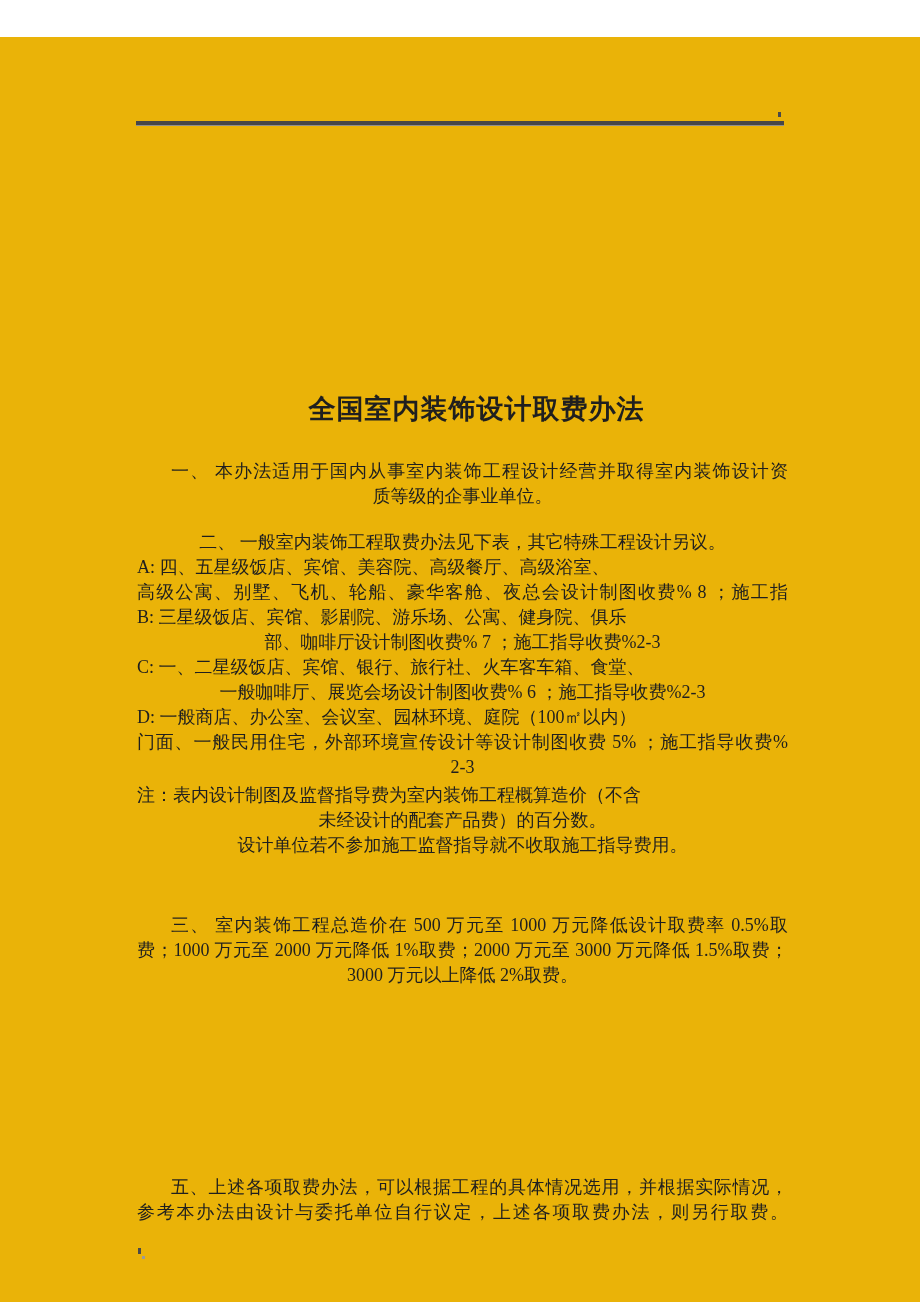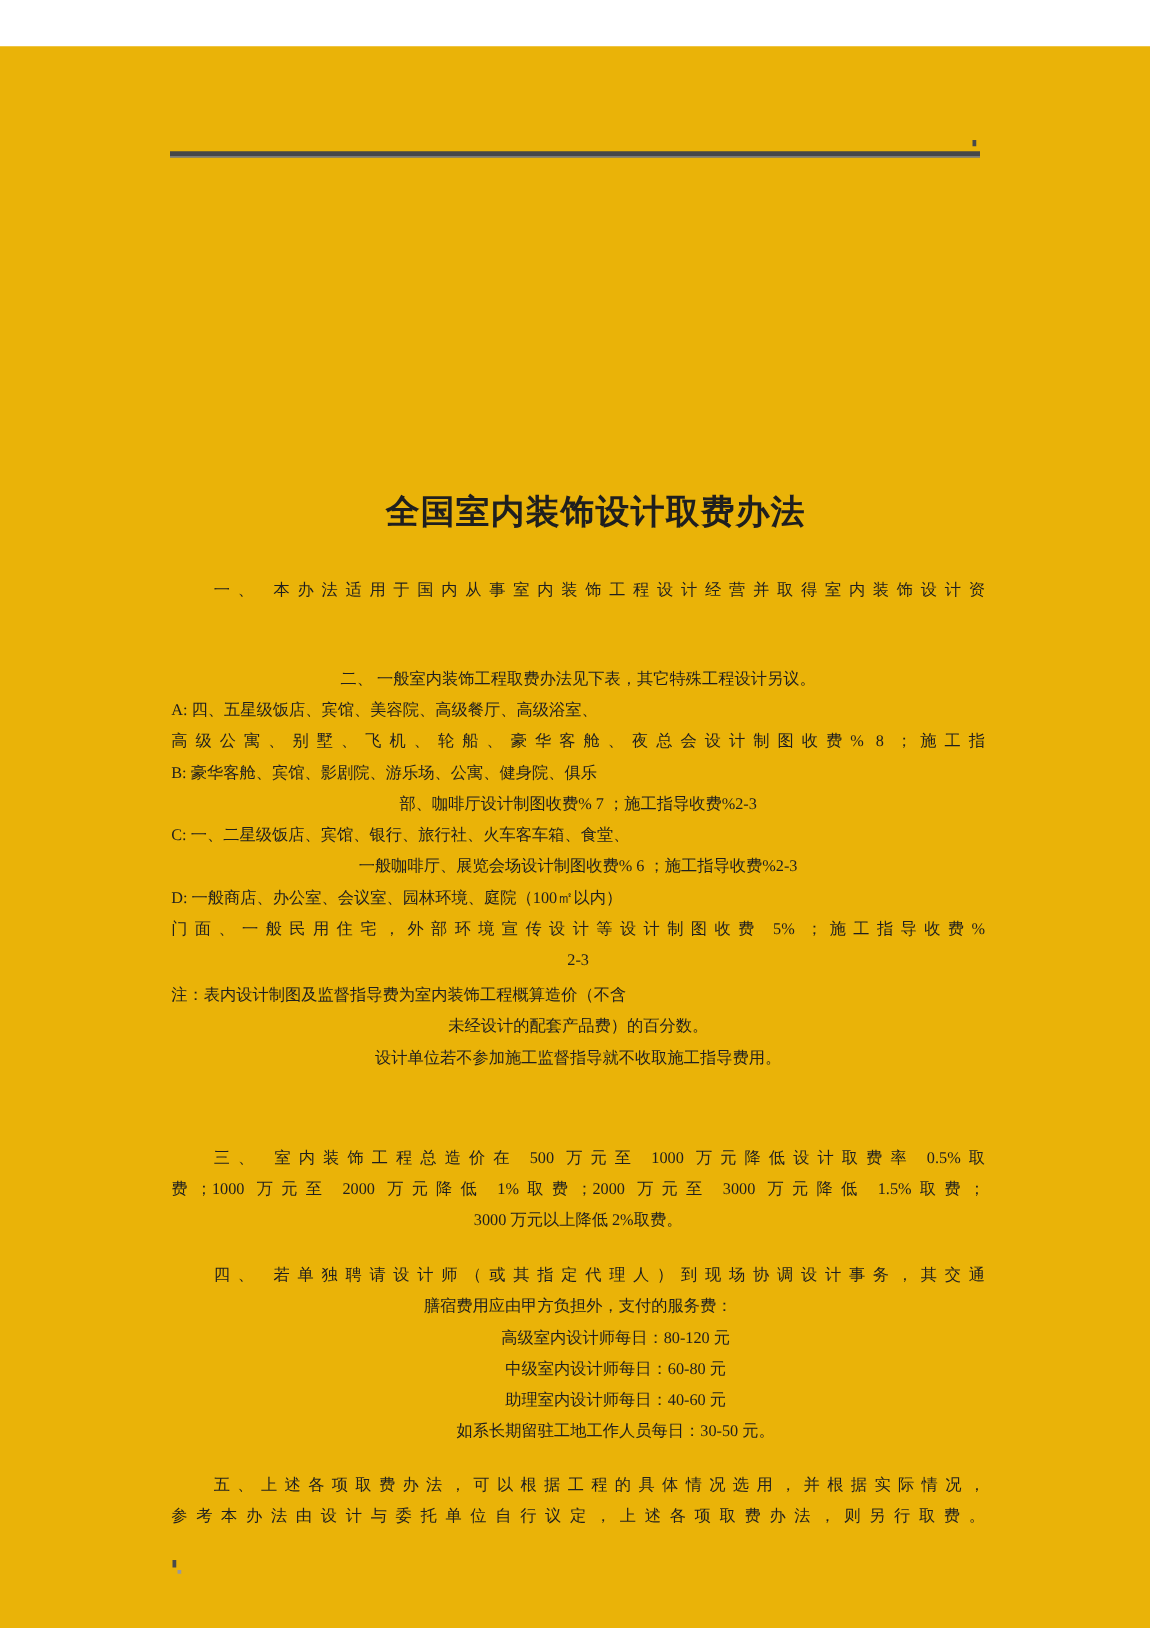--- a/index.html
+++ b/index.html
@@ -54,21 +54,21 @@
     left: 137px;
     width: 651px;
   }
   .blk-p1   { top: 422px; }
   .blk-p2   { top: 493px; }
   .blk-note { top: 746px; }
   .blk-p3   { top: 876px; }
   .blk-p4   { top: 970px; }
   .blk-p5   { top: 1138px; }
   .ln {
-    font-size: 13px;
+    font-size: 18px;
     height: 25px;
     line-height: 25px;
     overflow: hidden;
   }
   .c  { text-align: center; white-space: nowrap; }
   .r  {  white-space: nowrap; }
   .j  { text-align: justify; text-align-last: justify; }
   .ji { text-align: justify; text-align-last: justify; text-indent: 34px; }
   .s30 { position: relative; left: 30px; }
 </style>
@@ -77,55 +77,48 @@
 
 <div class="page">
 
   <div class="rule"></div>
   <div class="speck a"></div>
 
   <h1 class="title">全国室内装饰设计取费办法</h1>
 
   <div class="block blk-p1">
     <div class="ln ji">一、 本办法适用于国内从事室内装饰工程设计经营并取得室内装饰设计资</div>
+    <div class="ln c">质等级的企事业单位。</div>
   </div>
 
   <div class="block blk-p2">
     <div class="ln c">二、 一般室内装饰工程取费办法见下表，其它特殊工程设计另议。</div>
     <div class="ln r">A: 四、五星级饭店、宾馆、美容院、高级餐厅、高级浴室、</div>
     <div class="ln j">高级公寓、别墅、飞机、轮船、豪华客舱、夜总会设计制图收费% 8 ；施工指</div>
-    <div class="ln r">B: 豪华客舱、宾馆、影剧院、游乐场、公寓、健身院、俱乐</div>
+    <div class="ln r">B: 三星级饭店、宾馆、影剧院、游乐场、公寓、健身院、俱乐</div>
     <div class="ln c">部、咖啡厅设计制图收费% 7 ；施工指导收费%2-3</div>
     <div class="ln r">C: 一、二星级饭店、宾馆、银行、旅行社、火车客车箱、食堂、</div>
     <div class="ln c">一般咖啡厅、展览会场设计制图收费% 6 ；施工指导收费%2-3</div>
     <div class="ln r">D: 一般商店、办公室、会议室、园林环境、庭院（100㎡以内）</div>
     <div class="ln j">门面、一般民用住宅，外部环境宣传设计等设计制图收费 5% ；施工指导收费%</div>
     <div class="ln c">2-3</div>
   </div>
 
   <div class="block blk-note">
     <div class="ln r">注：表内设计制图及监督指导费为室内装饰工程概算造价（不含</div>
     <div class="ln c">未经设计的配套产品费）的百分数。</div>
     <div class="ln c">设计单位若不参加施工监督指导就不收取施工指导费用。</div>
   </div>
 
   <div class="block blk-p3">
     <div class="ln ji">三、 室内装饰工程总造价在 500 万元至 1000 万元降低设计取费率 0.5%取</div>
     <div class="ln j">费；1000 万元至 2000 万元降低 1%取费；2000 万元至 3000 万元降低 1.5%取费；</div>
     <div class="ln c">3000 万元以上降低 2%取费。</div>
   </div>
 
-  <div class="block blk-p4">
-    <div class="ln ji">四、 若单独聘请设计师（或其指定代理人）到现场协调设计事务，其交通</div>
-    <div class="ln c">膳宿费用应由甲方负担外，支付的服务费：</div>
-    <div class="ln c s30">高级室内设计师每日：80-120 元</div>
-    <div class="ln c s30">中级室内设计师每日：60-80 元</div>
-    <div class="ln c s30">助理室内设计师每日：40-60 元</div>
-    <div class="ln c s30">如系长期留驻工地工作人员每日：30-50 元。</div>
-  </div>
 
   <div class="block blk-p5">
     <div class="ln ji">五、上述各项取费办法，可以根据工程的具体情况选用，并根据实际情况，</div>
     <div class="ln j">参考本办法由设计与委托单位自行议定，上述各项取费办法，则另行取费。</div>
   </div>
 
   <div class="speck b"></div>
   <div class="speck c2"></div>
 
 </div>

